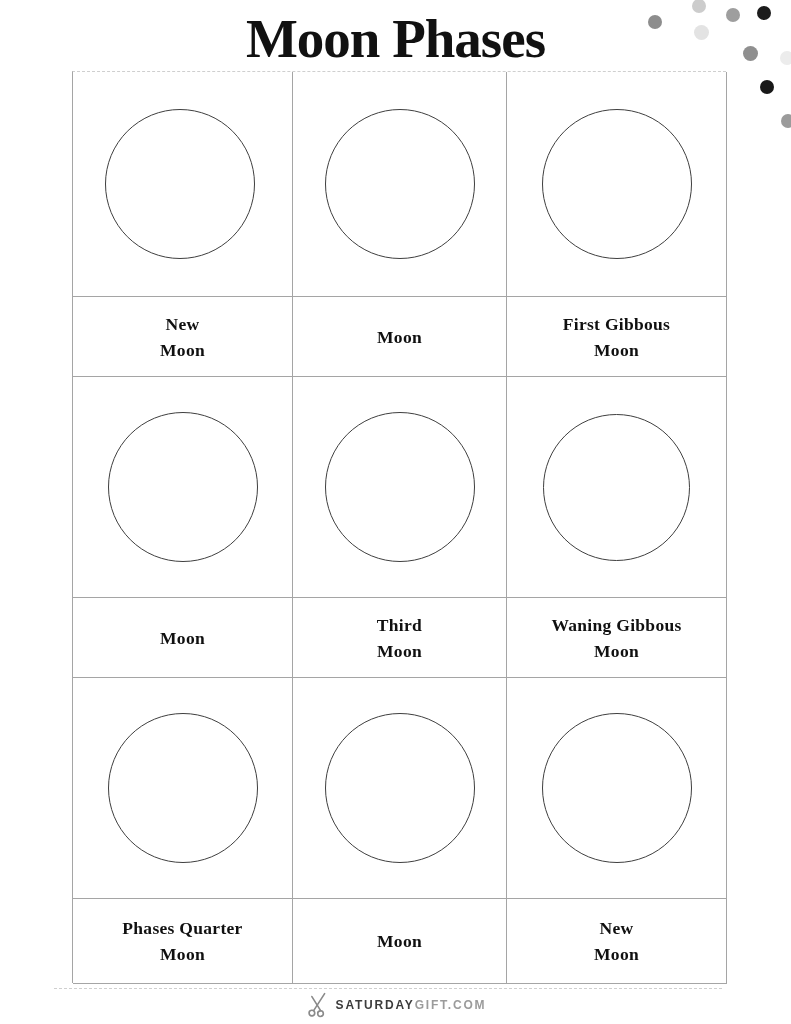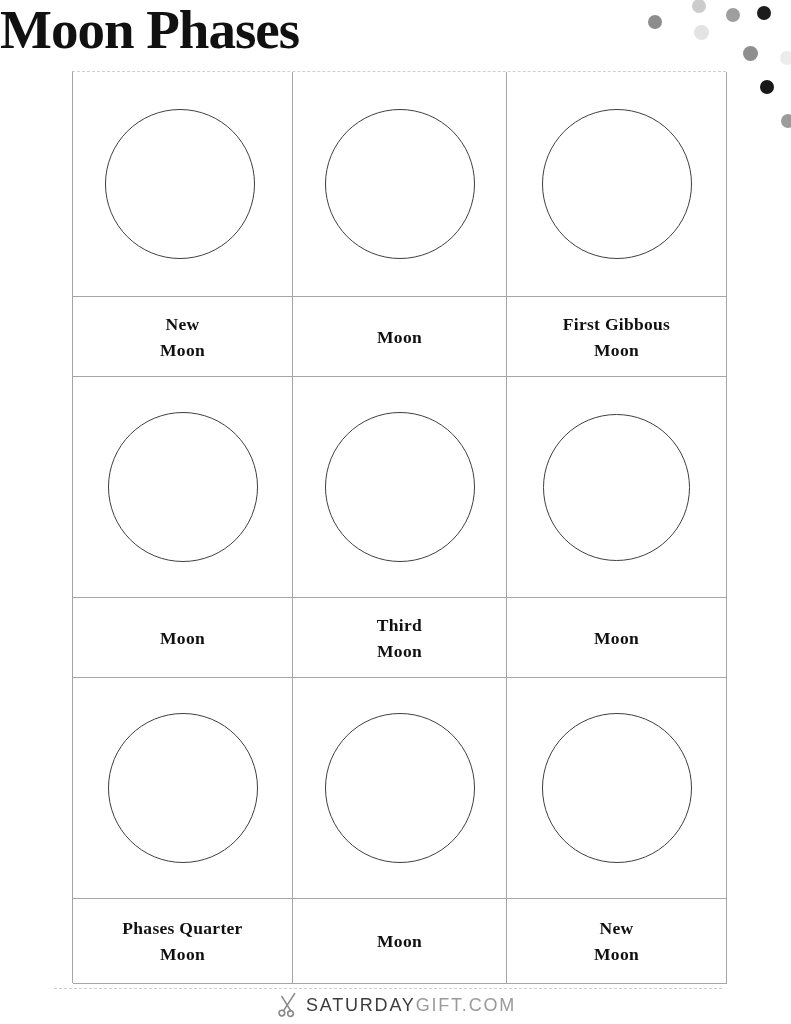--- a/index.html
+++ b/index.html
@@ -11,21 +11,22 @@
   :root{
     --line:#a5a5a5;
     --dash:#cfcfcf;
     --circle:#3f3f3f;
     --title:#111111;
     --brand1:#3c3c3c;
     --brand2:#9b9b9b;
   }
   
   .title{
-    position:absolute;top:2px;left:0;width:100%;
+    position:absolute;top:11px;left:0;width:100%;
+    text-align:center;
     font-family:"Liberation Serif", serif;
     font-weight:bold;
     font-size:55px;line-height:56px;
     letter-spacing:-1px;
     color:var(--title);
   }
   
   .sheet-grid{
     position:absolute;left:72px;top:71px;width:654px;height:912px;
     display:grid;
@@ -62,22 +63,22 @@
     border-top:1px dashed var(--dash);
   }
   
   .footer{
     position:absolute;left:0;top:992px;width:100%;
     display:flex;align-items:center;justify-content:center;gap:5px;
   }
   .scissors{width:26px;height:26px;transform:rotate(-8deg);}
   .brand{
     font-family:"Liberation Sans", sans-serif;
-    font-weight:normal;
-    font-size:18px;
+    font-weight:bold;
+    font-size:12px;
     letter-spacing:1.8px;
   }
   .brand .b1{color:var(--brand1);}
   .brand .b2{color:var(--brand2);}
   
   .confetti-layer{position:absolute;left:0;top:0;width:791px;height:1024px;pointer-events:none;}
   .dot{position:absolute;border-radius:50%;}
 </style>
 </head>
 <body>
@@ -142,20 +143,21 @@
     </div>
   </div>
   <div class="cell lab">
     <div class="phase-label">
       <div>Third</div>
       <div>Moon</div>
     </div>
   </div>
   <div class="cell lab">
     <div class="phase-label">
+      <div>Waning Gibbous</div>
       <div>Moon</div>
     </div>
   </div>
 
   <div class="cell pic">
       <div class="circle"></div>
     </div>
   <div class="cell pic">
       <div class="circle"></div>
     </div>

